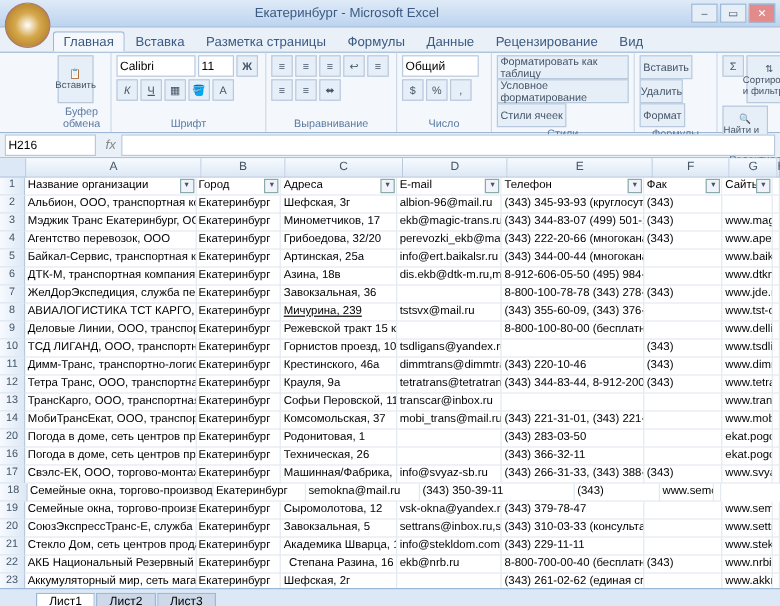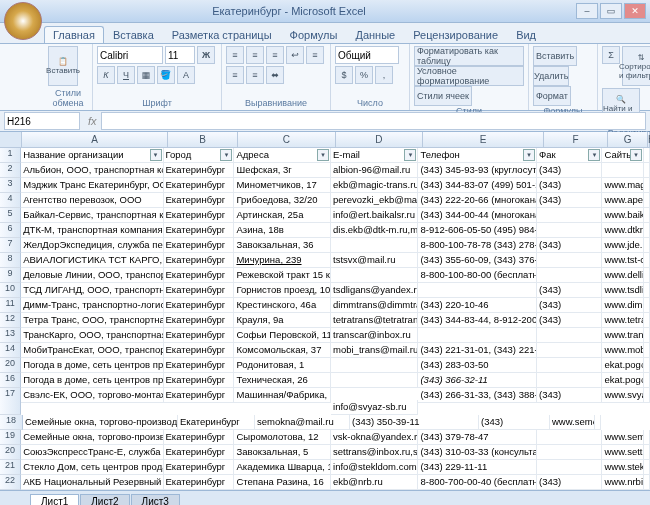--- a/index.html
+++ b/index.html
@@ -57,21 +57,21 @@
       <div class="tab">Формулы</div>
       <div class="tab">Данные</div>
       <div class="tab">Рецензирование</div>
       <div class="tab">Вид</div>
     </div>
   <div class="ribbon-body">
     <div class="group">
       <div class="group-content">
           <div class="btn big">📋<span>Вставить</span></div>
         </div>
-      <div class="group-label">Стили обмена</div>
+      <div class="group-label">Буфер обмена</div>
     </div>
     <div class="group" style="min-width:120px">
       <div class="group-content">
         <div class="fontbox" style="width:60px">Calibri</div>
         <div class="fontbox" style="width:24px">11</div>
         <div class="btn">
             <b>Ж</b>
           </div>
         <div class="btn">
             <i>К</i>
@@ -317,31 +317,31 @@
         <div class="cell" style="width: 66px;"></div>
         <div class="cell" style="width: 40px;">ekat.pogoda-dom.ru</div>
         <div class="cell" style="width: 1px;"></div>
       </div>
       <div class="row">
         <div class="rowhead">16</div>
         <div class="cell" style="width: 150px;">Погода в доме, сеть центров прода</div>
         <div class="cell" style="width: 72px;">Екатеринбург</div>
         <div class="cell" style="width: 100px;">Техническая, 26</div>
         <div class="cell" style="width: 90px;"></div>
-        <div class="cell" style="width: 124px; font-style: italic;">(343) 366-32-11</div>
+        <div class="cell" style="width: 124px;">(343) 366-32-11</div>
         <div class="cell" style="width: 66px;"></div>
         <div class="cell" style="width: 40px;">ekat.pogoda-dom.ru</div>
         <div class="cell" style="width: 1px;"></div>
       </div>
       <div class="row">
         <div class="rowhead">17</div>
         <div class="cell" style="width: 150px;">Свэлс-ЕК, ООО, торгово-монтажная</div>
         <div class="cell" style="width: 72px;">Екатеринбург</div>
         <div class="cell" style="width: 100px;">Машинная/Фабрика, 73</div>
-        <div class="cell" style="width: 90px; margin-top: 12px;">info@svyaz-sb.ru</div>
+        <div class="cell" style="width: 90px;">info@svyaz-sb.ru</div>
         <div class="cell" style="width: 124px;">(343) 266-31-33, (343) 388-07-</div>
         <div class="cell" style="width: 66px;">(343)</div>
         <div class="cell" style="width: 40px;">www.svyaz-sb.ru</div>
         <div class="cell" style="width: 1px;"></div>
       </div>
       <div class="row">
         <div class="rowhead">18</div>
         <div class="cell" style="width: 150px;">Семейные окна, торгово-производ</div>
         <div class="cell" style="width: 72px;">Екатеринбург</div>
         <div class="cell" style="width: 90px;">semokna@mail.ru</div>
@@ -380,21 +380,21 @@
         <div class="cell" style="width: 90px;">info@stekldom.com</div>
         <div class="cell" style="width: 124px;">(343) 229-11-11</div>
         <div class="cell" style="width: 66px;"></div>
         <div class="cell" style="width: 40px;">www.steklodom.com</div>
         <div class="cell" style="width: 1px;"></div>
       </div>
       <div class="row">
         <div class="rowhead">22</div>
         <div class="cell" style="width: 150px;">АКБ Национальный Резервный Банк</div>
         <div class="cell" style="width: 72px;">Екатеринбург</div>
-        <div class="cell" style="width: 100px;">Степана Разина, 16</div>
+        <div class="cell" style="width: 100px; text-align: right;">Степана Разина, 16</div>
         <div class="cell" style="width: 90px;">ekb@nrb.ru</div>
         <div class="cell" style="width: 124px;">8-800-700-00-40 (бесплатный)н</div>
         <div class="cell" style="width: 66px;">(343)</div>
         <div class="cell" style="width: 40px;">www.nrbig.ru</div>
         <div class="cell" style="width: 1px;"></div>
       </div>
       <div class="row">
         <div class="rowhead">23</div>
         <div class="cell" style="width: 150px;">Аккумуляторный мир, сеть магазин</div>
         <div class="cell" style="width: 72px;">Екатеринбург</div>

